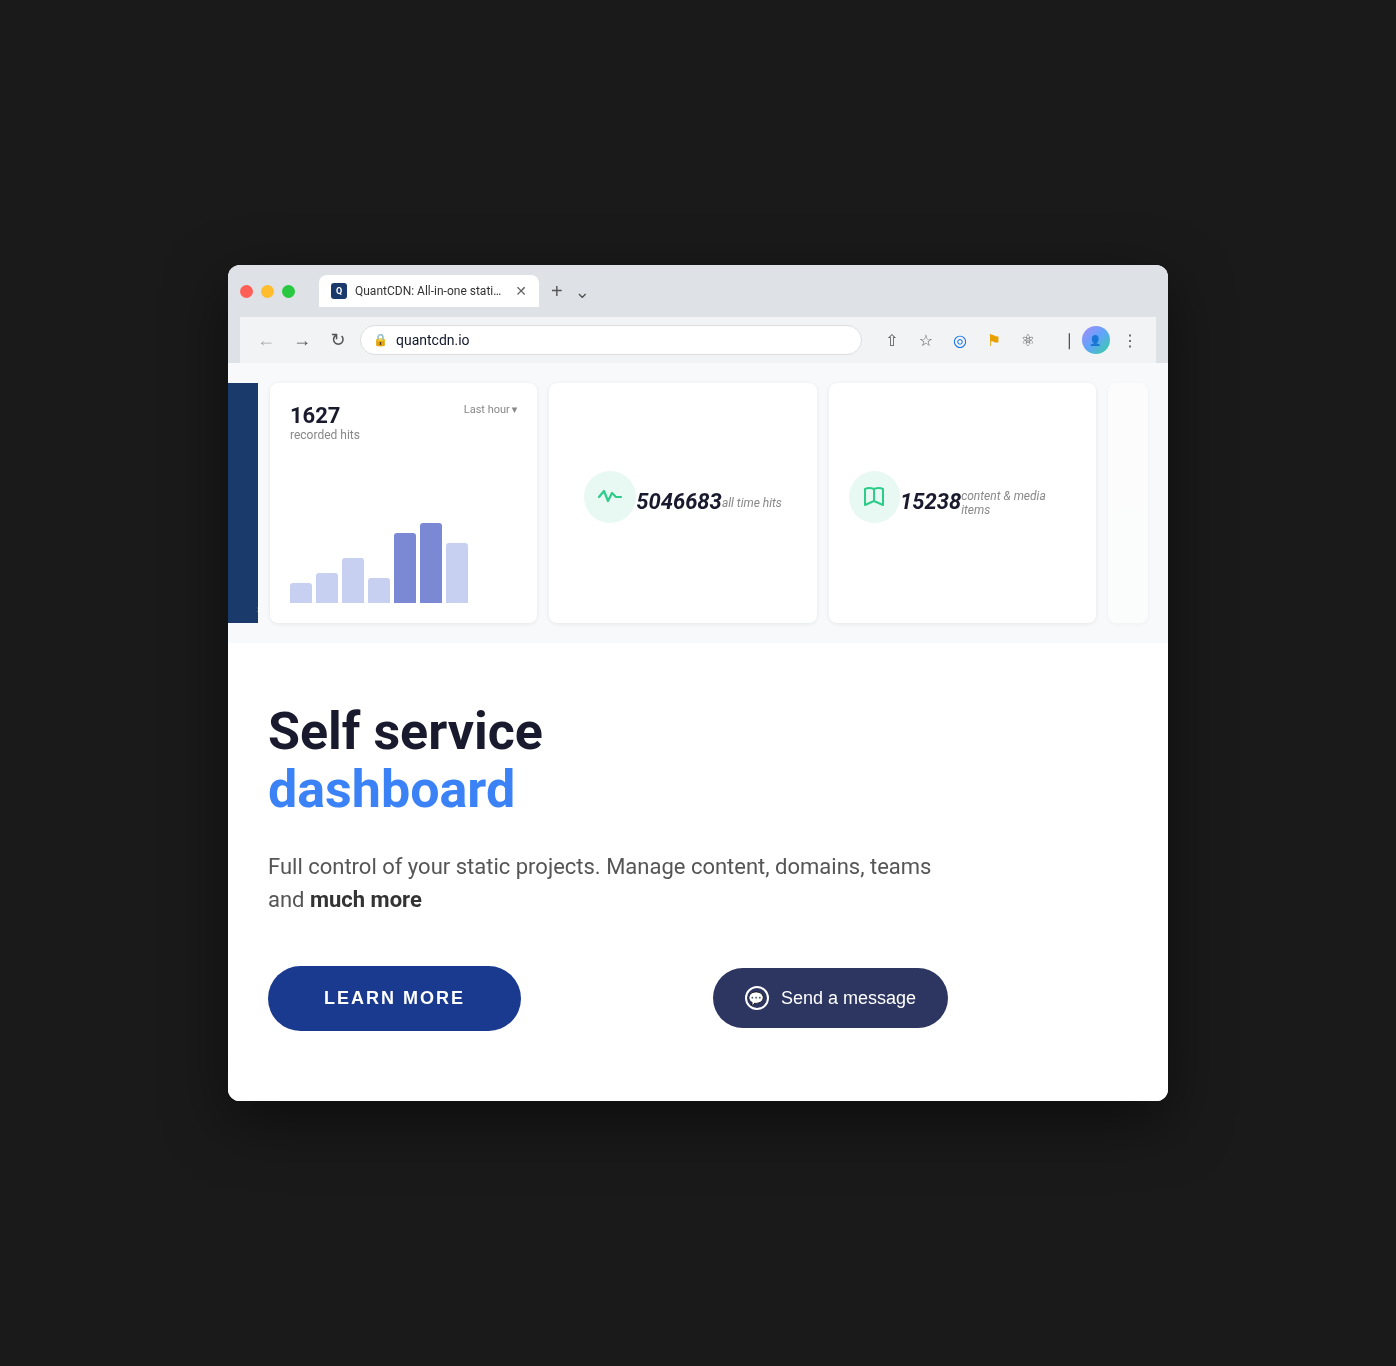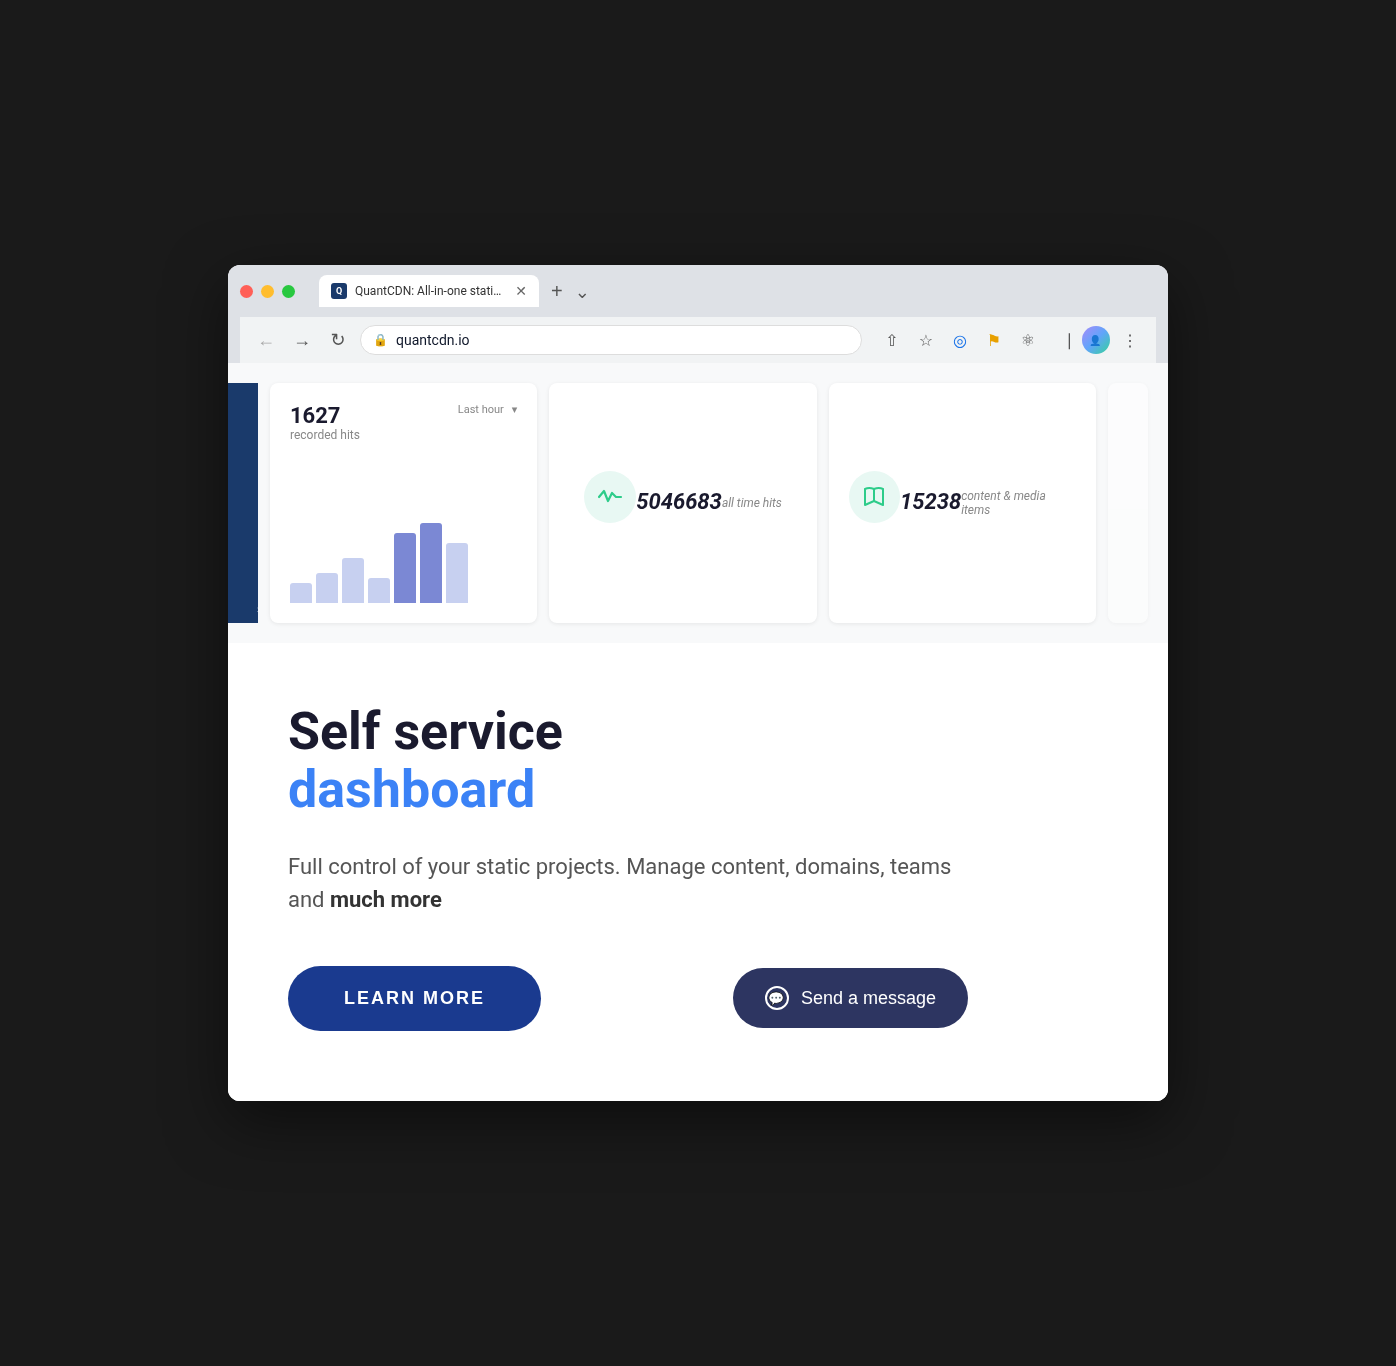--- a/index.html
+++ b/index.html
@@ -249,21 +249,21 @@
       font-size: 12px;
       color: #888;
       margin-bottom: 12px;
     }
 
     .stat-period {
       font-size: 11px;
       color: #888;
       display: flex;
       align-items: center;
-      gap: 8px;
+      gap: 2px;
       cursor: pointer;
     }
 
     
     .mini-chart {
       display: flex;
       align-items: flex-end;
       gap: 4px;
       height: 80px;
       margin-top: auto;
@@ -304,21 +304,21 @@
     }
 
     .stat-label-center {
       font-size: 12px;
       color: #888;
     }
 
     
     .hero-section {
       background: #fff;
-      padding: 60px 80px 70px 60px;
+      padding: 60px 80px 70px 40px;
     }
 
     .hero-title-line1 {
       font-size: 52px;
       font-weight: 700;
       color: #1a1a2e;
       line-height: 1.1;
       margin-bottom: 0;
     }
 

